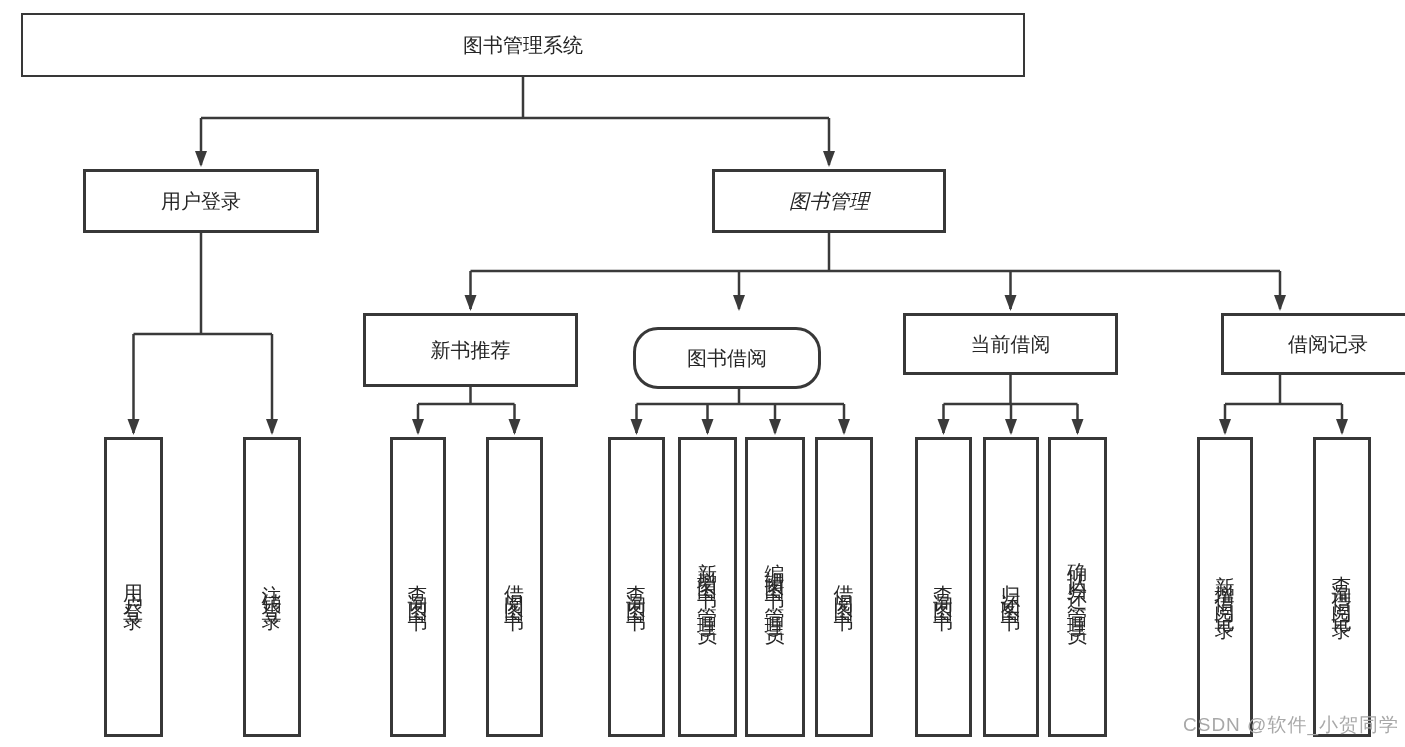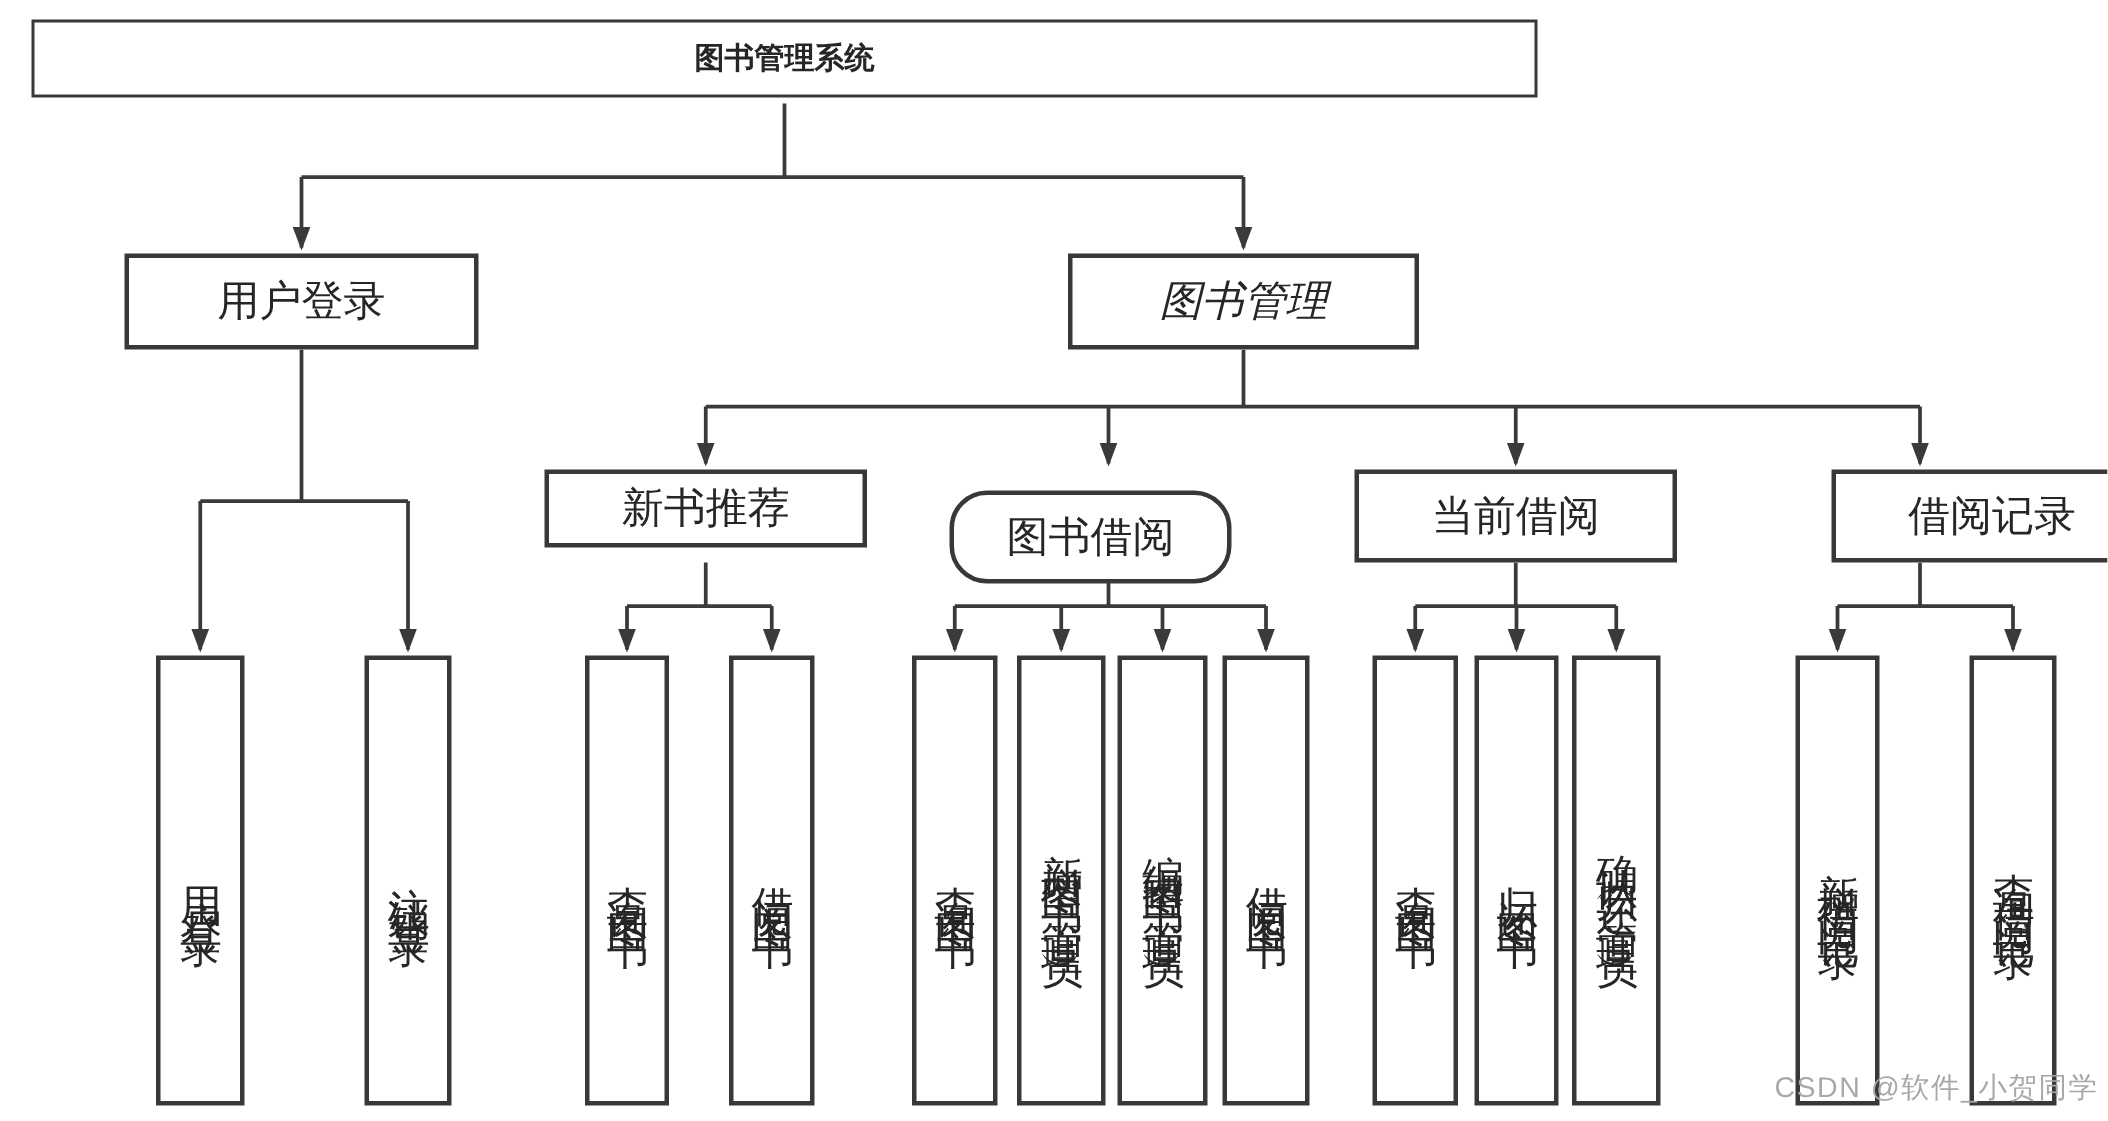--- a/index.html
+++ b/index.html
@@ -25,21 +25,21 @@
   }
   .box {
     position: absolute;
     box-sizing: border-box;
     background: #ffffff;
     border: 3px solid #383838;
     color: #262626;
     display: flex;
     align-items: center;
     justify-content: center;
-    font-size: 28px;
+    font-size: 20px;
     line-height: 1;
     white-space: nowrap;
   }
   .box.root {
     border-width: 2px;
     font-size: 20px;
   }
   .vbox {
     writing-mode: vertical-rl;
     text-orientation: mixed;
@@ -104,26 +104,26 @@
       <path d="M1011 404 V433" marker-end="url(#arrow)"></path>
       <path d="M1077.5 404 V433" marker-end="url(#arrow)"></path>
 
       <path d="M1280 375 V404"></path>
       <path d="M1225 404 H1342"></path>
       <path d="M1225 404 V433" marker-end="url(#arrow)"></path>
       <path d="M1342 404 V433" marker-end="url(#arrow)"></path>
     </g>
   </svg>
 
-  <div class="box root" style="left:21px; top:13px; width:1004px; height:52px;font-weight:bold;">图书管理系统</div>
+  <div class="box root" style="left:21px; top:13px; width:1004px; height:64px;">图书管理系统</div>
 
   <div class="box" style="left:83px; top:169px; width:236px; height:64px;">用户登录</div>
   <div class="box" style="left:712px; top:169px; width:234px; height:64px;font-style:italic;">图书管理</div>
 
-  <div class="box" style="left:363px; top:313px; width:215px; height:52px;">新书推荐</div>
+  <div class="box" style="left:363px; top:313px; width:215px; height:74px;">新书推荐</div>
   <div class="box" style="left:633px; top:327px; width:188px; height:62px;border-radius:25px;">图书借阅</div>
   <div class="box" style="left:903px; top:313px; width:215px; height:62px;">当前借阅</div>
   <div class="box" style="left:1173px; top:313px; width:214px; height:62px;margin-left:48px;">借阅记录</div>
 
   <div class="box vbox" style="left:104px; top:437px; width:59px; height:300px;">用户登录</div>
   <div class="box vbox" style="left:243px; top:437px; width:58px; height:300px;">注销登录</div>
 
   <div class="box vbox" style="left:390px; top:437px; width:56px; height:300px;">查询图书</div>
   <div class="box vbox" style="left:486px; top:437px; width:57px; height:300px;">借阅图书</div>
 

